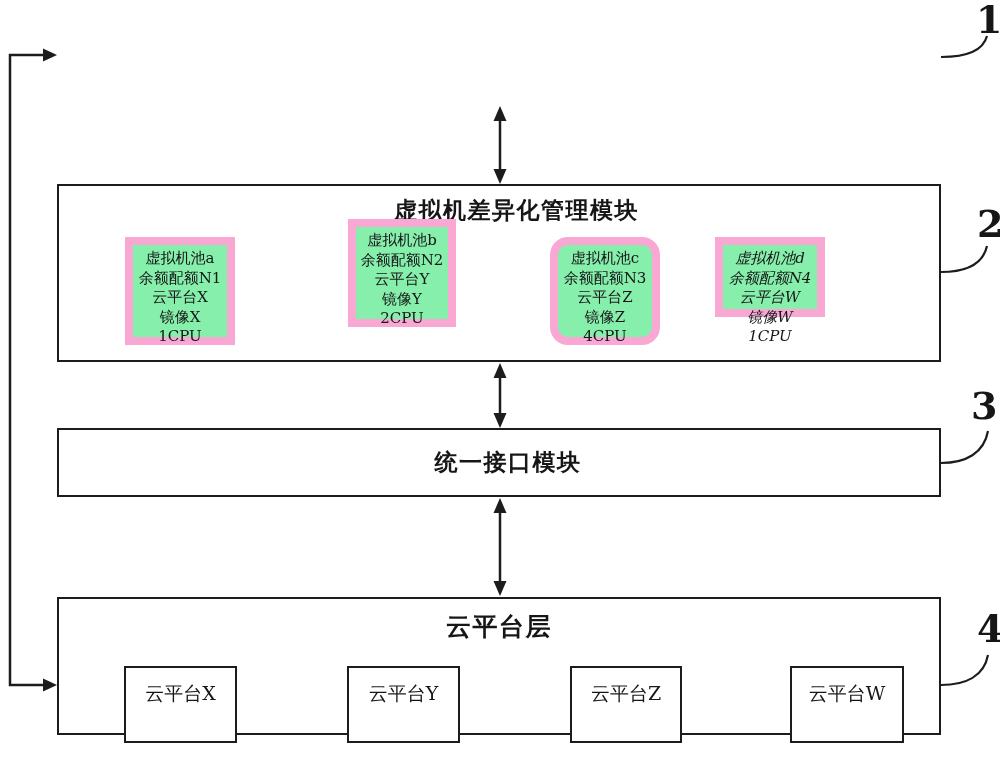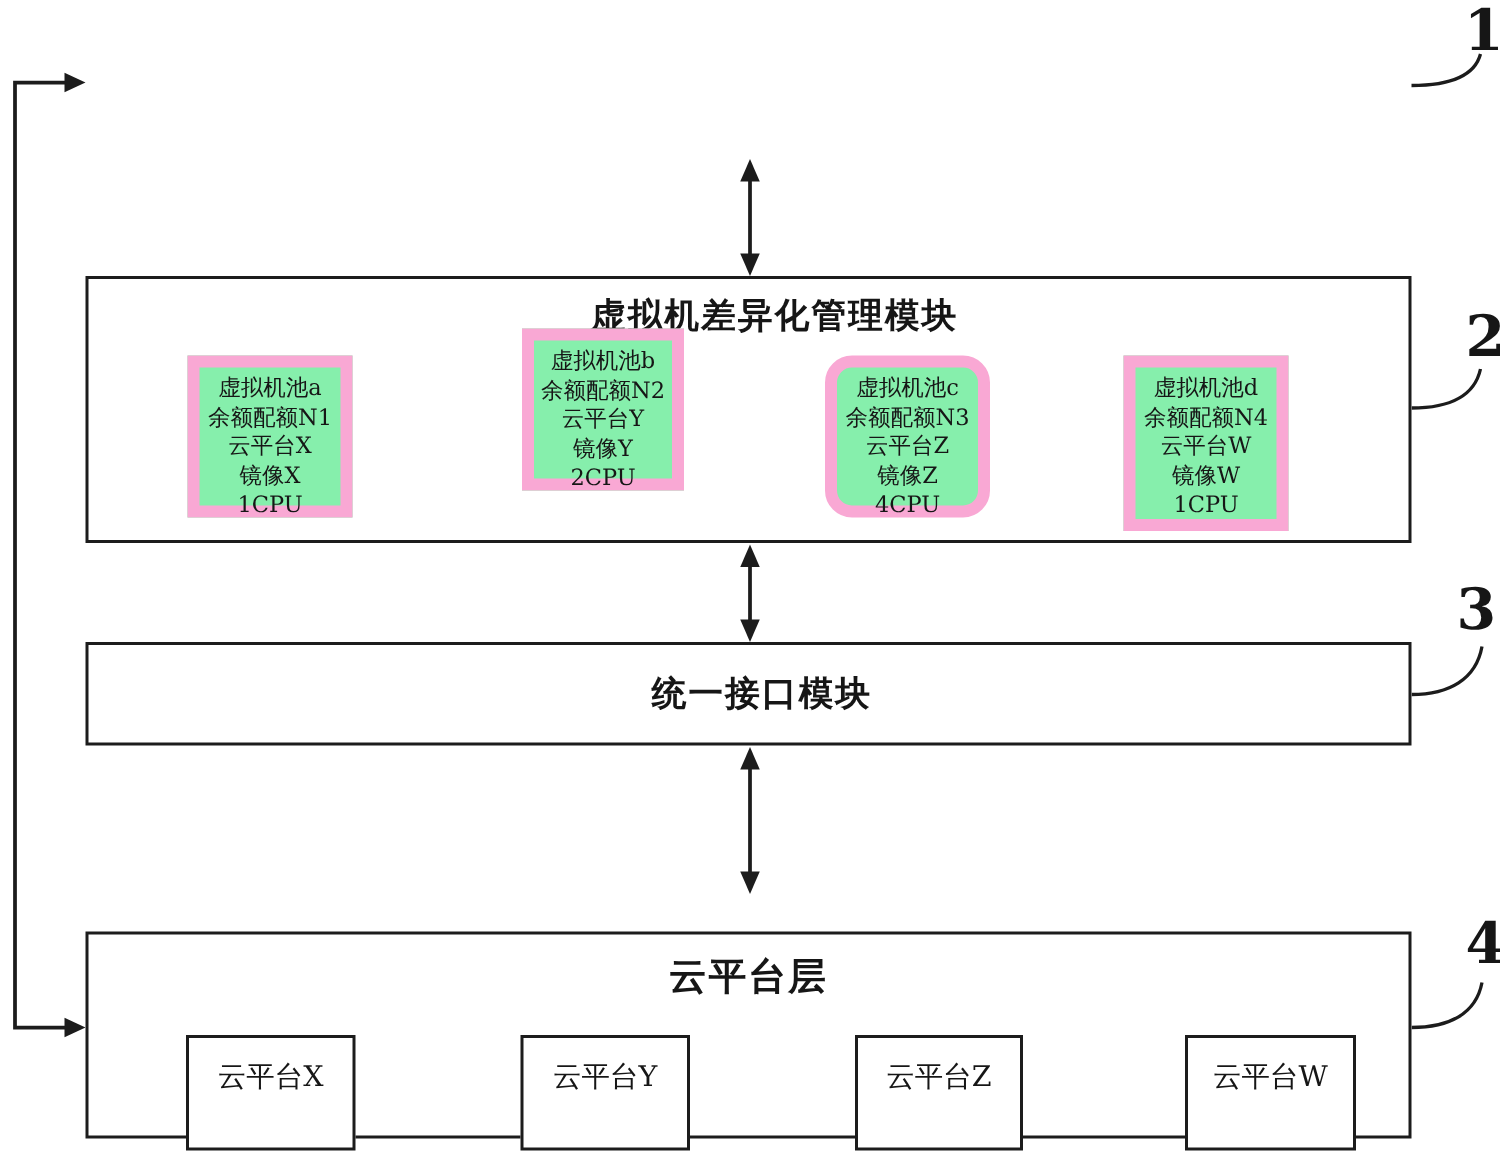--- a/index.html
+++ b/index.html
@@ -18,36 +18,36 @@
   }
   .module-title {
     font-weight:bold; font-size:23px; text-align:center;
     letter-spacing:1.5px; color:#161616;
   }
   .center-flex { display:flex; align-items:center; justify-content:center; }
 
   #module1 { left:57px; top:7px;   width:884px; height:99px; }
   #module2 { left:57px; top:184px; width:884px; height:178px;padding-left:35px; }
   #module3 { left:57px; top:428px; width:884px; height:69px;padding-left:18px; }
-  #module4 { left:57px; top:597px; width:884px; height:138px;margin-top:24px; }
+  #module4 { left:57px; top:597px; width:884px; height:138px; }
 
   #module2 .module-title { margin-top:9px; }
   #module4 .module-title { margin-top:11px; font-size:25px; }
 
   .pool {
     position:absolute; box-sizing:border-box;
     border:8px solid #f9a8d4; background:#86efac;
     text-align:center; font-family:"DejaVu Serif","Liberation Serif",serif;
     font-size:15px; line-height:19.5px; padding-top:4px;
   }
   .pool span { display:block; white-space:nowrap; }
   #pool-a { left:66px;  top:51px; width:110px; height:108px; }
   #pool-b { left:289px; top:33px; width:108px; height:108px; }
   #pool-c { left:491px; top:51px; width:110px; height:108px;border-radius:18px; }
-  #pool-d { left:690px; top:51px; width:110px; height:117px; }
+  #pool-d { left:656px; top:51px; width:110px; height:80px;font-style:italic; }
 
   .platform {
     position:absolute; box-sizing:border-box;
     border:2px solid #1c1c1c; background:#ffffff;
     display:flex; align-items:center; justify-content:center;
     font-family:"DejaVu Serif","Liberation Serif",serif;
     font-size:19px; padding-bottom:22px;
   }
   #platform-x { left:65px;  top:67px; width:113px; height:77px; }
   #platform-y { left:288px; top:67px; width:113px; height:77px; }

